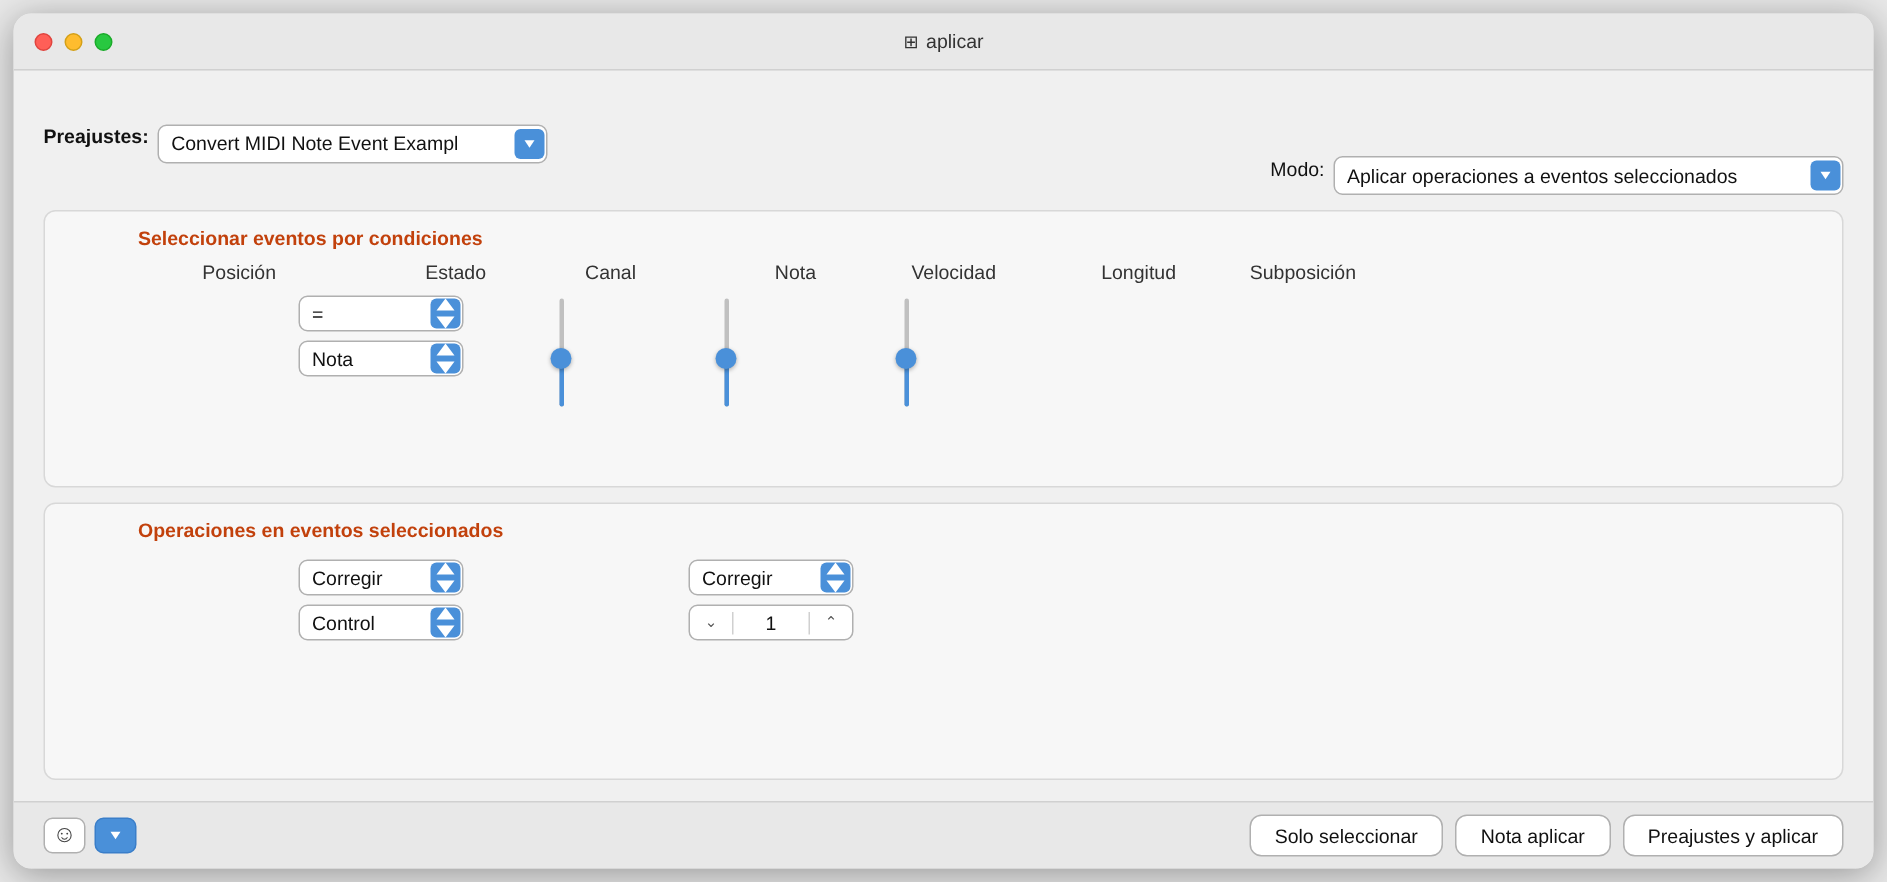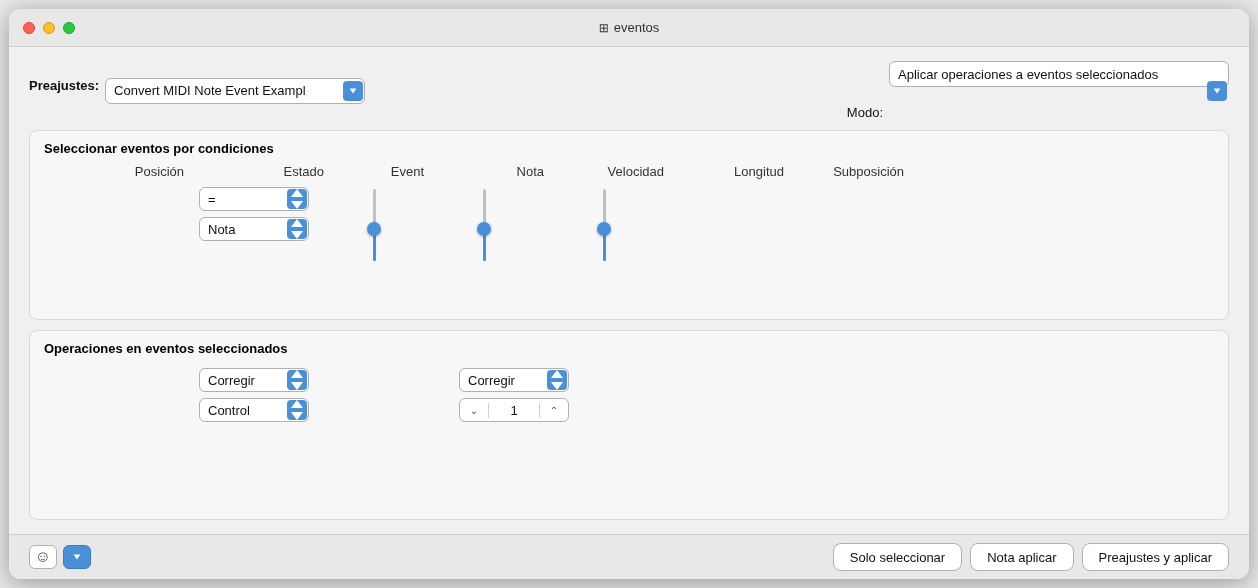--- a/index.html
+++ b/index.html
@@ -91,22 +91,23 @@
     
     .section-panel {
       background: #f7f7f7;
       border: 1px solid #d8d8d8;
       border-radius: 8px;
       padding: 10px 14px;
     }
     .section-title {
       font-weight: 700;
       font-size: 13px;
-      color: #000000;
+      color: #c2410c;
       margin-bottom: 8px;
+      margin-left: 48px;
     }
     
     .columns-header {
       display: grid;
       grid-template-columns: 140px 140px 100px 120px 120px 120px 120px;
       margin-bottom: 4px;
     }
     .col-header {
       font-size: 13px;
       color: #333;
@@ -308,20 +309,21 @@
       padding: 2px 28px 2px 8px;
       font-size: 13px;
       color: #111;
       height: 26px;
       cursor: pointer;
       width: 260px;
     }
     .mode-select-wrapper {
       position: relative;
       display: inline-block;
+      margin-top: 43px;
     }
     .mode-select-wrapper select {
       appearance: none;
       -webkit-appearance: none;
       background: #fff;
       border: 1px solid #b0b0b0;
       border-radius: 6px;
       padding: 2px 28px 2px 8px;
       font-size: 13px;
       color: #111;
@@ -351,21 +353,21 @@
 <div class="window">
 
   <div class="titlebar">
     <div class="traffic-lights">
       <div class="traffic-light tl-close"></div>
       <div class="traffic-light tl-minimize"></div>
       <div class="traffic-light tl-maximize"></div>
     </div>
     <div class="titlebar-title">
       <span class="titlebar-icon">⊞</span>
-      <span>eventos</span>
+      <span>aplicar</span>
     </div>
   </div>
 
   <div class="content">
 
     <div class="top-bar">
       <div class="preset-row">
         <span class="label-bold">Preajustes:</span>
         <div class="preset-select-wrapper">
           <select>
@@ -393,21 +395,21 @@
         </div>
       </div>
     </div>
 
     <div class="section-panel" style="flex:1;">
       <div class="section-title">Seleccionar eventos por condiciones</div>
 
       <div class="columns-header">
         <div class="col-header">Posición</div>
         <div class="col-header">Estado</div>
-        <div class="col-header">Event</div>
+        <div class="col-header">Canal</div>
         <div class="col-header">Nota</div>
         <div class="col-header">Velocidad</div>
         <div class="col-header">Longitud</div>
         <div class="col-header">Subposición</div>
       </div>
 
       <div class="controls-row">
 
         <div class="cell"></div>
 

